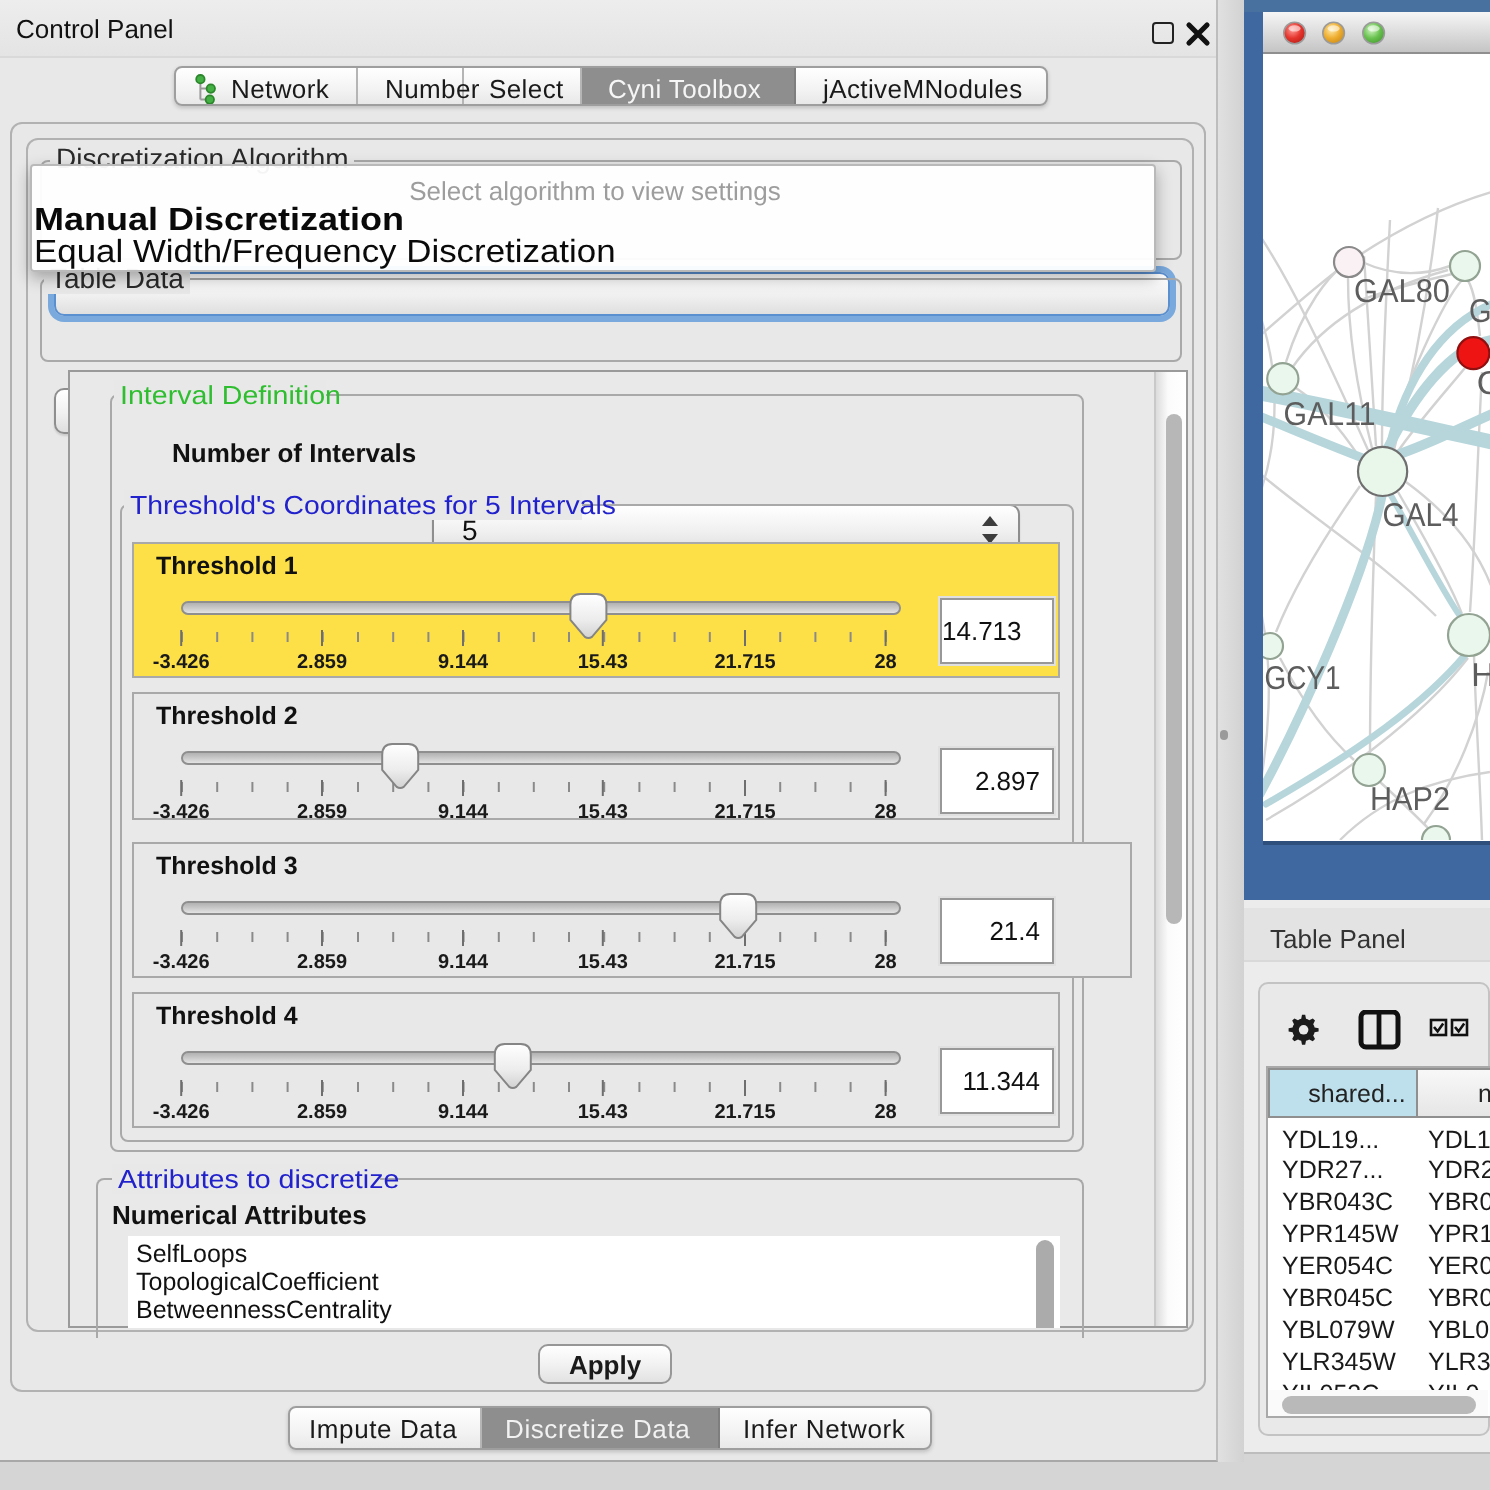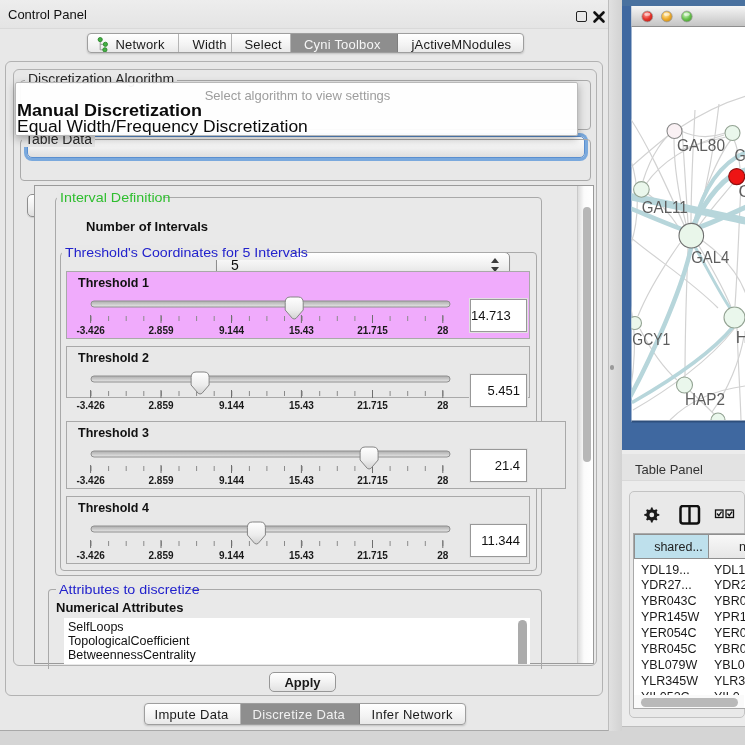--- a/index.html
+++ b/index.html
@@ -33,21 +33,21 @@
     <div class="abs" style="left:91px;top:0;width:53px;height:18px;border-right:1px solid #b5b5b5;"></div>
     <div class="abs" style="left:144.5px;top:0;width:59px;height:18px;border-right:1px solid #b5b5b5;"></div>
     <div class="abs" style="left:203.5px;top:0;width:107px;height:18px;background:#8e8e8e;border-right:1px solid #7e7e7e;"></div>
     <svg class="abs" style="left:9px;top:3px" width="14" height="15">
       <path d="M3.2,3 L3.2,12.8 M3.2,7.3 L8.2,7.3 M3.2,12.8 L7.7,12.8" stroke="#9a9a9a" stroke-width="1" fill="none"></path>
       <circle cx="3.2" cy="2.6" r="2.1" fill="#43b043" stroke="#2c862c" stroke-width="0.9"></circle>
       <circle cx="8.4" cy="7.3" r="2.1" fill="#43b043" stroke="#2c862c" stroke-width="0.9"></circle>
       <circle cx="7.9" cy="12.8" r="2.1" fill="#43b043" stroke="#2c862c" stroke-width="0.9"></circle>
     </svg>
     <div class="abs" style="left:28px;top:2.5px;font-size:13px;color:#1a1a1a;letter-spacing:0.2px;">Network</div>
-    <div class="abs" style="left:105px;top:2.5px;font-size:13px;color:#1a1a1a;letter-spacing:0.2px;">Width</div>
+    <div class="abs" style="left:105px;top:2.5px;font-size:13px;color:#1a1a1a;letter-spacing:0.2px;">Number</div>
     <div class="abs" style="left:157px;top:2.5px;font-size:13px;color:#1a1a1a;letter-spacing:0.2px;">Select</div>
     <div class="abs" style="left:216.5px;top:2.5px;font-size:13px;color:#f6f6f6;letter-spacing:0.2px;">Cyni Toolbox</div>
     <div class="abs" style="left:324px;top:2.5px;font-size:13px;color:#1a1a1a;letter-spacing:0.2px;">jActiveMNodules</div>
   </div>
 
   <div class="abs" style="left:5px;top:61px;width:598px;height:635px;border:1px solid #b2b2b2;border-radius:6px;background:#e8e8e8;"></div>
 
   <div class="abs" style="left:13px;top:69px;width:584px;height:597px;border:1px solid #b2b2b2;border-radius:6px;background:#e8e8e8;"></div>
 
   <div class="gb" style="left:20px;top:80px;width:571px;height:50px;"></div>
@@ -72,21 +72,21 @@
 
   <div class="abs" style="left:86px;top:219px;font-size:13px;font-weight:bold;color:#111;">Number of Intervals</div>
   <div class="combo" style="left:216px;top:212px;width:294px;height:25px;">
     <div class="abs" style="left:14px;top:4px;font-size:14px;color:#111;">5</div>
     <div class="spin abs" style="left:274px;top:5px;width:8px;height:14px;"></div>
   </div>
 
   <div class="gb" style="left:60px;top:252px;width:477px;height:319px;"></div>
   <div class="gbt" style="left:62px;top:245px;font-size:13px;color:#2222cc;"><span style="display:inline-block;transform:scaleX(1.09);transform-origin:0 0;white-space:nowrap;">Threshold's Coordinates for 5 Intervals</span></div>
 
-<div style="position:absolute;left:66px;top:271px;width:464px;height:68px;border:1px solid #a9a9a9;background:#f0abfc;">
+<div style="position:absolute;left:66px;top:271px;width:464px;height:68px;border:1px solid #a9a9a9;background:#fde047;">
   <div style="position:absolute;left:11px;top:4px;font-size:12.5px;font-weight:bold;color:#111;">Threshold 1</div>
   <div style="position:absolute;left:0;top:0;width:476px;height:68px;">
         <svg width="476" height="46" style="position:absolute;left:0;top:22px">
           <defs>
             <linearGradient id="tg" x1="0" y1="0" x2="0" y2="1">
               <stop offset="0" stop-color="#adadad"></stop>
               <stop offset="0.5" stop-color="#c9c9c9"></stop>
               <stop offset="1" stop-color="#e8e8e8"></stop>
             </linearGradient>
             <linearGradient id="th" x1="0" y1="0" x2="0" y2="1">
@@ -127,21 +127,21 @@
           <text x="94.0" y="40" font-family="Liberation Sans, sans-serif" font-size="10" font-weight="bold" fill="#1a1a1a" text-anchor="middle">2.859</text>
           <text x="164.5" y="40" font-family="Liberation Sans, sans-serif" font-size="10" font-weight="bold" fill="#1a1a1a" text-anchor="middle">9.144</text>
           <text x="234.4" y="40" font-family="Liberation Sans, sans-serif" font-size="10" font-weight="bold" fill="#1a1a1a" text-anchor="middle">15.43</text>
           <text x="305.5" y="40" font-family="Liberation Sans, sans-serif" font-size="10" font-weight="bold" fill="#1a1a1a" text-anchor="middle">21.715</text>
           <text x="375.8" y="40" font-family="Liberation Sans, sans-serif" font-size="10" font-weight="bold" fill="#1a1a1a" text-anchor="middle">28</text>
           <path d="M 218.2 16 L 218.2 8.5 Q 218.2 3 223.2 3 L 231.2 3 Q 236.2 3 236.2 8.5 L 236.2 16 L 229.0 24.4 Q 227.2 25.6 225.4 24.4 Z" fill="url(#th)" stroke="#858585" stroke-width="1"></path>
         </svg>
       </div>
   <div style="position:absolute;left:403px;top:27px;width:57px;height:33px;background:#fff;border:1px solid #989898;box-shadow:0 0 0 1px #e0e0e0;font-size:13px;color:#111;text-align:right;line-height:31px;padding-right:20px;">14.713</div>
 </div>
-<div style="position:absolute;left:66px;top:346px;width:464px;height:52px;border:1px solid #a9a9a9;background:#e8e8e8;padding-left:14px;">
+<div style="position:absolute;left:66px;top:346px;width:464px;height:64px;border:1px solid #a9a9a9;background:#e8e8e8;padding-left:14px;">
   <div style="position:absolute;left:11px;top:4px;font-size:12.5px;font-weight:bold;color:#111;">Threshold 2</div>
   <div style="position:absolute;left:0;top:0;width:476px;height:68px;">
         <svg width="476" height="46" style="position:absolute;left:0;top:22px">
           <defs>
             <linearGradient id="tg" x1="0" y1="0" x2="0" y2="1">
               <stop offset="0" stop-color="#adadad"></stop>
               <stop offset="0.5" stop-color="#c9c9c9"></stop>
               <stop offset="1" stop-color="#e8e8e8"></stop>
             </linearGradient>
             <linearGradient id="th" x1="0" y1="0" x2="0" y2="1">
@@ -180,21 +180,21 @@
           <line x1="375.8" y1="21" x2="375.8" y2="29" stroke="#6e6e6e" stroke-width="1"></line>
           <text x="23.6" y="40" font-family="Liberation Sans, sans-serif" font-size="10" font-weight="bold" fill="#1a1a1a" text-anchor="middle">-3.426</text>
           <text x="94.0" y="40" font-family="Liberation Sans, sans-serif" font-size="10" font-weight="bold" fill="#1a1a1a" text-anchor="middle">2.859</text>
           <text x="164.5" y="40" font-family="Liberation Sans, sans-serif" font-size="10" font-weight="bold" fill="#1a1a1a" text-anchor="middle">9.144</text>
           <text x="234.4" y="40" font-family="Liberation Sans, sans-serif" font-size="10" font-weight="bold" fill="#1a1a1a" text-anchor="middle">15.43</text>
           <text x="305.5" y="40" font-family="Liberation Sans, sans-serif" font-size="10" font-weight="bold" fill="#1a1a1a" text-anchor="middle">21.715</text>
           <text x="375.8" y="40" font-family="Liberation Sans, sans-serif" font-size="10" font-weight="bold" fill="#1a1a1a" text-anchor="middle">28</text>
           <path d="M 124.1 16 L 124.1 8.5 Q 124.1 3 129.1 3 L 137.1 3 Q 142.1 3 142.1 8.5 L 142.1 16 L 134.9 24.4 Q 133.1 25.6 131.3 24.4 Z" fill="url(#th)" stroke="#858585" stroke-width="1"></path>
         </svg>
       </div>
-  <div style="position:absolute;left:403px;top:27px;width:57px;height:33px;background:#fff;border:1px solid #989898;box-shadow:0 0 0 1px #e0e0e0;font-size:13px;color:#111;text-align:right;line-height:31px;padding-right:6px;">5.451</div>
+  <div style="position:absolute;left:403px;top:27px;width:57px;height:33px;background:#fff;border:1px solid #989898;box-shadow:0 0 0 1px #e0e0e0;font-size:13px;color:#111;text-align:right;line-height:31px;padding-right:6px;">2.897</div>
 </div>
 <div style="position:absolute;left:66px;top:421px;width:500px;height:68px;border:1px solid #a9a9a9;background:#e8e8e8;">
   <div style="position:absolute;left:11px;top:4px;font-size:12.5px;font-weight:bold;color:#111;">Threshold 3</div>
   <div style="position:absolute;left:0;top:0;width:476px;height:68px;">
         <svg width="476" height="46" style="position:absolute;left:0;top:22px">
           <defs>
             <linearGradient id="tg" x1="0" y1="0" x2="0" y2="1">
               <stop offset="0" stop-color="#adadad"></stop>
               <stop offset="0.5" stop-color="#c9c9c9"></stop>
               <stop offset="1" stop-color="#e8e8e8"></stop>

